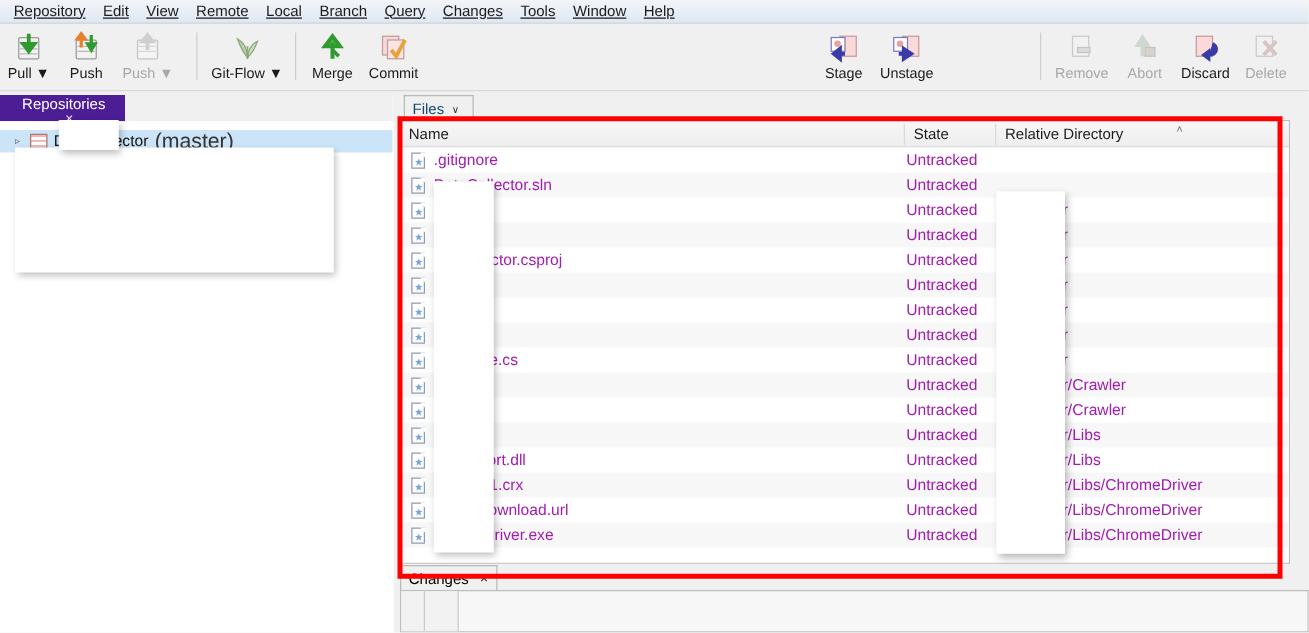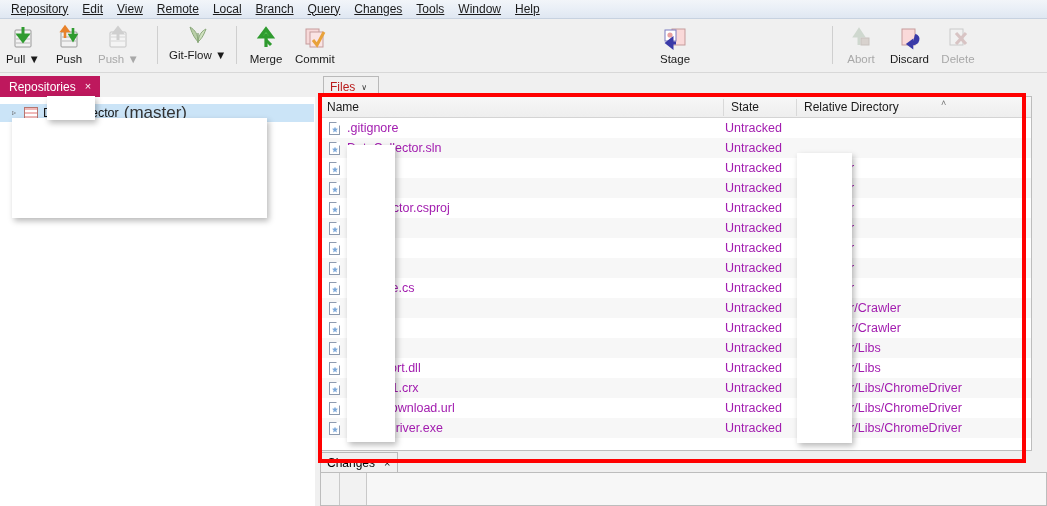--- a/index.html
+++ b/index.html
@@ -71,22 +71,23 @@
   }
   .tab {
     position: absolute; left: 0; top: 0;
     height: 21px;
     display: flex; align-items: center;
     padding: 0 7px 0 9px;
     box-sizing: border-box;
     cursor: default;
   }
   .tab.active-blue {
-    background: #be185d;
+    background: #4c1d95;
     color: #ffffff;
+    flex-direction: column;
   }
   .tab-label { font-size: 12px; }
   .tab-close {
     font-size: 11px; margin-left: 9px; opacity: .95;
     line-height: 1;
   }
   .repo-tree {
     position: absolute; left: 0; top: 21px;
     width: 314px; height: 409px;
     background: #ffffff;
@@ -131,21 +132,21 @@
     position: absolute; left: 8px; top: 0;
     width: 56px; height: 21px;
     background: #f0f0f0;
     border: 1px solid #b9b9b9;
     border-bottom: none;
     box-sizing: border-box;
     display: flex; align-items: center;
     padding: 0 4px 0 6px;
     cursor: default;
   }
-  .files-tab .tab-label { font-size: 12px; color: #b91c1c; }
+  .files-tab .tab-label { font-size: 12px; color: #0c4a6e; }
   .files-tab .caret { font-size: 8px; margin-left: 6px; color: #333; }
 
   .files-panel {
     position: absolute; left: 5px; top: 20px;
     width: 712px; height: 355px;
     background: #ffffff;
     border: 1px solid #bdbdbd;
     box-sizing: border-box;
     overflow: hidden;
   }
@@ -291,21 +292,21 @@
             <line x1="8" y1="17" x2="22" y2="17" stroke="#d6d6d6"></line>
             <path d="M15 16 L15 6 M11 9 L15 4 L19 9 Z" stroke="#cfcfcf" stroke-width="3" fill="#d8d8d8"></path>
           </svg>
         </div>
         <div class="tb-lbl"><span>Push</span> ▼</div>
       </div>
     </div>
 
     <div class="tb-sep" style="left:157px;"></div>
 
-    <div class="tb-group" style="left:163px;align-items:center;">
+    <div class="tb-group" style="left:163px;">
       <div class="tb-btn">
         <div class="tb-ico">
           <svg width="30" height="28" viewBox="0 0 30 28">
             <path d="M15 22 C15 14, 12 10, 7 7 C10 16, 12 18, 15 22 Z" fill="#b9cfa8" stroke="#8aa87a"></path>
             <path d="M15 22 C16 14, 19 11, 23 9 C20 17, 18 19, 15 22 Z" fill="#cfe0bf" stroke="#8aa87a"></path>
             <path d="M15 23 L15 13" stroke="#8aa87a" stroke-width="1.4" fill="none"></path>
           </svg>
         </div>
         <div class="tb-lbl"><span>Git-Flow</span> ▼</div>
       </div>
@@ -340,25 +341,45 @@
         <div class="tb-ico">
           <svg width="30" height="28" viewBox="0 0 30 28">
             <rect x="12" y="5" width="13" height="16" fill="#fad9d9" stroke="#c59b9b"></rect>
             <rect x="5" y="6" width="11" height="11" fill="#ffffff" stroke="#7b7bbf"></rect>
             <circle cx="10" cy="11" r="2.6" fill="#e8a0a0"></circle>
             <path d="M16 19 L9 19 M12 15 L7 19 L12 23 Z" stroke="#3a3aa8" stroke-width="3" fill="#3a3aa8"></path>
           </svg>
         </div>
         <div class="tb-lbl">Stage</div>
       </div>
+      <div class="tb-btn">
+        <div class="tb-ico">
+          <svg width="30" height="28" viewBox="0 0 30 28">
+            <rect x="12" y="5" width="13" height="16" fill="#fad9d9" stroke="#c59b9b"></rect>
+            <rect x="5" y="6" width="11" height="11" fill="#ffffff" stroke="#7b7bbf"></rect>
+            <circle cx="10" cy="11" r="2.6" fill="#e8a0a0"></circle>
+            <path d="M9 19 L16 19 M13 15 L19 19 L13 23 Z" stroke="#3a3aa8" stroke-width="3" fill="#3a3aa8"></path>
+          </svg>
+        </div>
+        <div class="tb-lbl">Unstage</div>
+      </div>
     </div>
 
     <div class="tb-sep" style="left:832px;"></div>
 
     <div class="tb-group" style="left:838px;">
+      <div class="tb-btn disabled">
+        <div class="tb-ico">
+          <svg width="30" height="28" viewBox="0 0 30 28">
+            <rect x="8" y="5" width="13" height="16" fill="#f1f1f1" stroke="#cacaca"></rect>
+            <rect x="12" y="14" width="10" height="4" fill="#dcdcdc" stroke="#c4c4c4"></rect>
+          </svg>
+        </div>
+        <div class="tb-lbl">Remove</div>
+      </div>
       <div class="tb-btn disabled">
         <div class="tb-ico">
           <svg width="30" height="28" viewBox="0 0 30 28">
             <path d="M13 21 L13 9 M9 12 L13 6 L17 12 Z" stroke="#cfd8cf" stroke-width="3" fill="#cfd8cf"></path>
             <rect x="15" y="14" width="8" height="7" fill="#d8d2ce" stroke="#c8c2be"></rect>
           </svg>
         </div>
         <div class="tb-lbl">Abort</div>
       </div>
       <div class="tb-btn">

